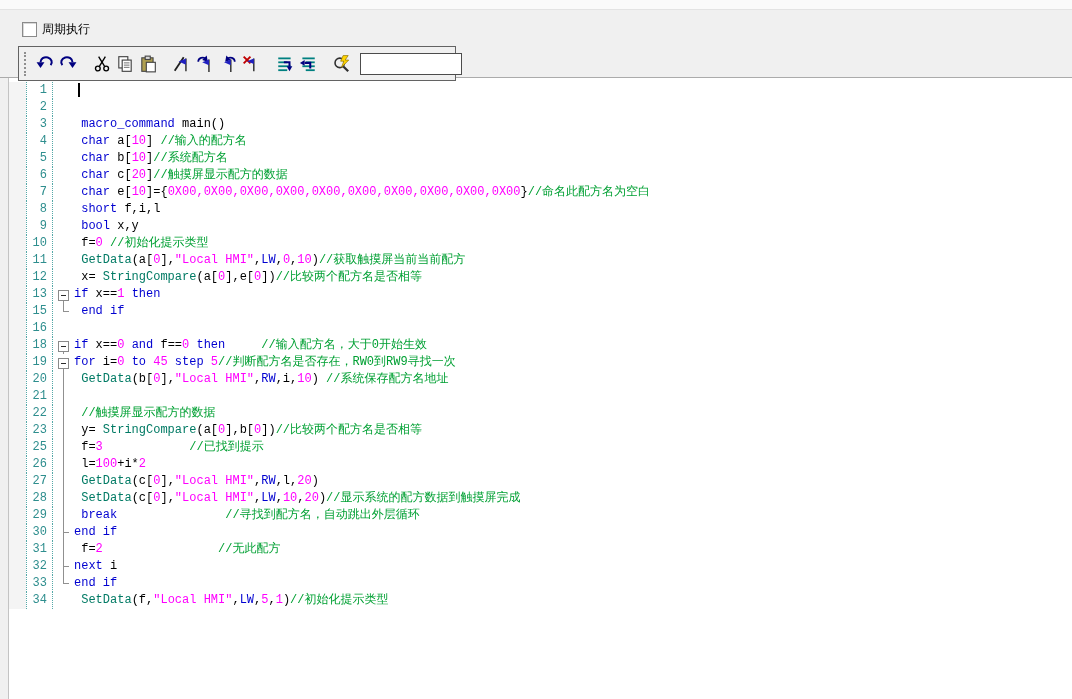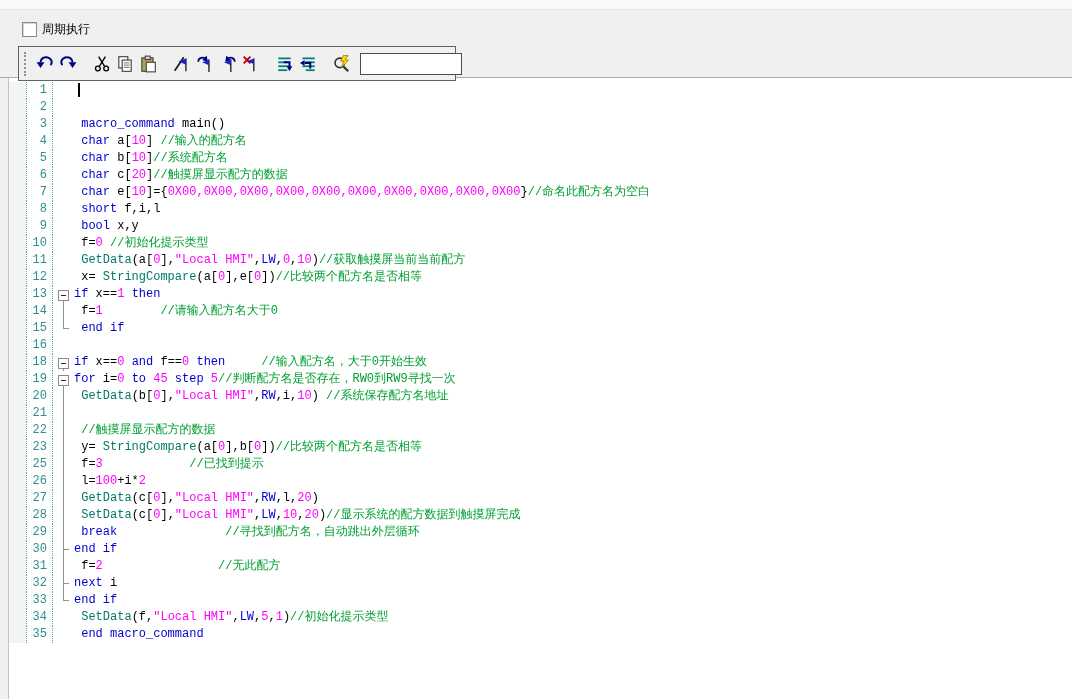--- a/index.html
+++ b/index.html
@@ -206,34 +206,32 @@
       <div class="row"><span class="cmargin"></span><span class="cnum">4</span><span class="cfold"></span><span class="ccode"><span class="s-p"> </span><span class="s-k">char</span><span class="s-p"> a[</span><span class="s-n">10</span><span class="s-p">] </span><span class="s-c">//输入的配方名</span></span></div>
       <div class="row"><span class="cmargin"></span><span class="cnum">5</span><span class="cfold"></span><span class="ccode"><span class="s-p"> </span><span class="s-k">char</span><span class="s-p"> b[</span><span class="s-n">10</span><span class="s-p">]</span><span class="s-c">//系统配方名</span></span></div>
       <div class="row"><span class="cmargin"></span><span class="cnum">6</span><span class="cfold"></span><span class="ccode"><span class="s-p"> </span><span class="s-k">char</span><span class="s-p"> c[</span><span class="s-n">20</span><span class="s-p">]</span><span class="s-c">//触摸屏显示配方的数据</span></span></div>
       <div class="row"><span class="cmargin"></span><span class="cnum">7</span><span class="cfold"></span><span class="ccode"><span class="s-p"> </span><span class="s-k">char</span><span class="s-p"> e[</span><span class="s-n">10</span><span class="s-p">]={</span><span class="s-n">0X00,0X00,0X00,0X00,0X00,0X00,0X00,0X00,0X00,0X00</span><span class="s-p">}</span><span class="s-c">//命名此配方名为空白</span></span></div>
       <div class="row"><span class="cmargin"></span><span class="cnum">8</span><span class="cfold"></span><span class="ccode"><span class="s-p"> </span><span class="s-k">short</span><span class="s-p"> f,i,l</span></span></div>
       <div class="row"><span class="cmargin"></span><span class="cnum">9</span><span class="cfold"></span><span class="ccode"><span class="s-p"> </span><span class="s-k">bool</span><span class="s-p"> x,y</span></span></div>
       <div class="row"><span class="cmargin"></span><span class="cnum">10</span><span class="cfold"></span><span class="ccode"><span class="s-p"> f=</span><span class="s-n">0</span><span class="s-p"> </span><span class="s-c">//初始化提示类型</span></span></div>
       <div class="row"><span class="cmargin"></span><span class="cnum">11</span><span class="cfold"></span><span class="ccode"><span class="s-p"> </span><span class="s-f">GetData</span><span class="s-p">(a[</span><span class="s-n">0</span><span class="s-p">],</span><span class="s-s">"Local HMI"</span><span class="s-p">,</span><span class="s-k">LW</span><span class="s-p">,</span><span class="s-n">0</span><span class="s-p">,</span><span class="s-n">10</span><span class="s-p">)</span><span class="s-c">//获取触摸屏当前当前配方</span></span></div>
       <div class="row"><span class="cmargin"></span><span class="cnum">12</span><span class="cfold"></span><span class="ccode"><span class="s-p"> x= </span><span class="s-f">StringCompare</span><span class="s-p">(a[</span><span class="s-n">0</span><span class="s-p">],e[</span><span class="s-n">0</span><span class="s-p">])</span><span class="s-c">//比较两个配方名是否相等</span></span></div>
       <div class="row"><span class="cmargin"></span><span class="cnum">13</span><span class="cfold"><span class="fb"></span><span class="flb"></span></span><span class="ccode"><span class="s-k">if</span><span class="s-p"> x==</span><span class="s-n">1</span><span class="s-p"> </span><span class="s-k">then</span></span></div>
-      <div class="row"><span class="cmargin"></span><span class="cnum">14</span><span class="cfold"><span class="flv"></span></span><span class="ccode"><span class="s-p"> f=</span><span class="s-n">1</span><span class="s-p">        </span><span class="s-c">//请输入配方名大于0</span></span></div>
       <div class="row"><span class="cmargin"></span><span class="cnum">15</span><span class="cfold"><span class="flt"></span><span class="ftick"></span></span><span class="ccode"><span class="s-p"> </span><span class="s-k">end if</span></span></div>
       <div class="row"><span class="cmargin"></span><span class="cnum">16</span><span class="cfold"></span><span class="ccode"></span></div>
       <div class="row"><span class="cmargin"></span><span class="cnum">18</span><span class="cfold"><span class="fb"></span><span class="flb"></span></span><span class="ccode"><span class="s-k">if</span><span class="s-p"> x==</span><span class="s-n">0</span><span class="s-p"> </span><span class="s-k">and</span><span class="s-p"> f==</span><span class="s-n">0</span><span class="s-p"> </span><span class="s-k">then</span><span class="s-p">     </span><span class="s-c">//输入配方名，大于0开始生效</span></span></div>
       <div class="row"><span class="cmargin"></span><span class="cnum">19</span><span class="cfold"><span class="fb"></span><span class="flb"></span></span><span class="ccode"><span class="s-k">for</span><span class="s-p"> i=</span><span class="s-n">0</span><span class="s-p"> </span><span class="s-k">to</span><span class="s-p"> </span><span class="s-n">45</span><span class="s-p"> </span><span class="s-k">step</span><span class="s-p"> </span><span class="s-n">5</span><span class="s-c">//判断配方名是否存在，RW0到RW9寻找一次</span></span></div>
       <div class="row"><span class="cmargin"></span><span class="cnum">20</span><span class="cfold"><span class="flv"></span></span><span class="ccode"><span class="s-p"> </span><span class="s-f">GetData</span><span class="s-p">(b[</span><span class="s-n">0</span><span class="s-p">],</span><span class="s-s">"Local HMI"</span><span class="s-p">,</span><span class="s-k">RW</span><span class="s-p">,i,</span><span class="s-n">10</span><span class="s-p">) </span><span class="s-c">//系统保存配方名地址</span></span></div>
       <div class="row"><span class="cmargin"></span><span class="cnum">21</span><span class="cfold"><span class="flv"></span></span><span class="ccode"></span></div>
       <div class="row"><span class="cmargin"></span><span class="cnum">22</span><span class="cfold"><span class="flv"></span></span><span class="ccode"><span class="s-p"> </span><span class="s-c">//触摸屏显示配方的数据</span></span></div>
       <div class="row"><span class="cmargin"></span><span class="cnum">23</span><span class="cfold"><span class="flv"></span></span><span class="ccode"><span class="s-p"> y= </span><span class="s-f">StringCompare</span><span class="s-p">(a[</span><span class="s-n">0</span><span class="s-p">],b[</span><span class="s-n">0</span><span class="s-p">])</span><span class="s-c">//比较两个配方名是否相等</span></span></div>
       <div class="row"><span class="cmargin"></span><span class="cnum">25</span><span class="cfold"><span class="flv"></span></span><span class="ccode"><span class="s-p"> f=</span><span class="s-n">3</span><span class="s-p">            </span><span class="s-c">//已找到提示</span></span></div>
       <div class="row"><span class="cmargin"></span><span class="cnum">26</span><span class="cfold"><span class="flv"></span></span><span class="ccode"><span class="s-p"> l=</span><span class="s-n">100</span><span class="s-p">+i*</span><span class="s-n">2</span></span></div>
       <div class="row"><span class="cmargin"></span><span class="cnum">27</span><span class="cfold"><span class="flv"></span></span><span class="ccode"><span class="s-p"> </span><span class="s-f">GetData</span><span class="s-p">(c[</span><span class="s-n">0</span><span class="s-p">],</span><span class="s-s">"Local HMI"</span><span class="s-p">,</span><span class="s-k">RW</span><span class="s-p">,l,</span><span class="s-n">20</span><span class="s-p">)</span></span></div>
       <div class="row"><span class="cmargin"></span><span class="cnum">28</span><span class="cfold"><span class="flv"></span></span><span class="ccode"><span class="s-p"> </span><span class="s-f">SetData</span><span class="s-p">(c[</span><span class="s-n">0</span><span class="s-p">],</span><span class="s-s">"Local HMI"</span><span class="s-p">,</span><span class="s-k">LW</span><span class="s-p">,</span><span class="s-n">10</span><span class="s-p">,</span><span class="s-n">20</span><span class="s-p">)</span><span class="s-c">//显示系统的配方数据到触摸屏完成</span></span></div>
       <div class="row"><span class="cmargin"></span><span class="cnum">29</span><span class="cfold"><span class="flv"></span></span><span class="ccode"><span class="s-p"> </span><span class="s-k">break</span><span class="s-p">               </span><span class="s-c">//寻找到配方名，自动跳出外层循环</span></span></div>
       <div class="row"><span class="cmargin"></span><span class="cnum">30</span><span class="cfold"><span class="flv"></span><span class="ftick"></span></span><span class="ccode"><span class="s-k">end if</span></span></div>
       <div class="row"><span class="cmargin"></span><span class="cnum">31</span><span class="cfold"><span class="flv"></span></span><span class="ccode"><span class="s-p"> f=</span><span class="s-n">2</span><span class="s-p">                </span><span class="s-c">//无此配方</span></span></div>
       <div class="row"><span class="cmargin"></span><span class="cnum">32</span><span class="cfold"><span class="flv"></span><span class="ftick"></span></span><span class="ccode"><span class="s-k">next</span><span class="s-p"> i</span></span></div>
       <div class="row"><span class="cmargin"></span><span class="cnum">33</span><span class="cfold"><span class="flt"></span><span class="ftick"></span></span><span class="ccode"><span class="s-k">end if</span></span></div>
       <div class="row"><span class="cmargin"></span><span class="cnum">34</span><span class="cfold"></span><span class="ccode"><span class="s-p"> </span><span class="s-f">SetData</span><span class="s-p">(f,</span><span class="s-s">"Local HMI"</span><span class="s-p">,</span><span class="s-k">LW</span><span class="s-p">,</span><span class="s-n">5</span><span class="s-p">,</span><span class="s-n">1</span><span class="s-p">)</span><span class="s-c">//初始化提示类型</span></span></div>
-      <div class="row"><span class="cmargin"></span><span class="cnum">35</span><span class="cfold"></span><span class="ccode"><span class="s-p"> </span><span class="s-k">end macro_command</span></span></div>
     </div>
 </div>
 
 </body></html>

